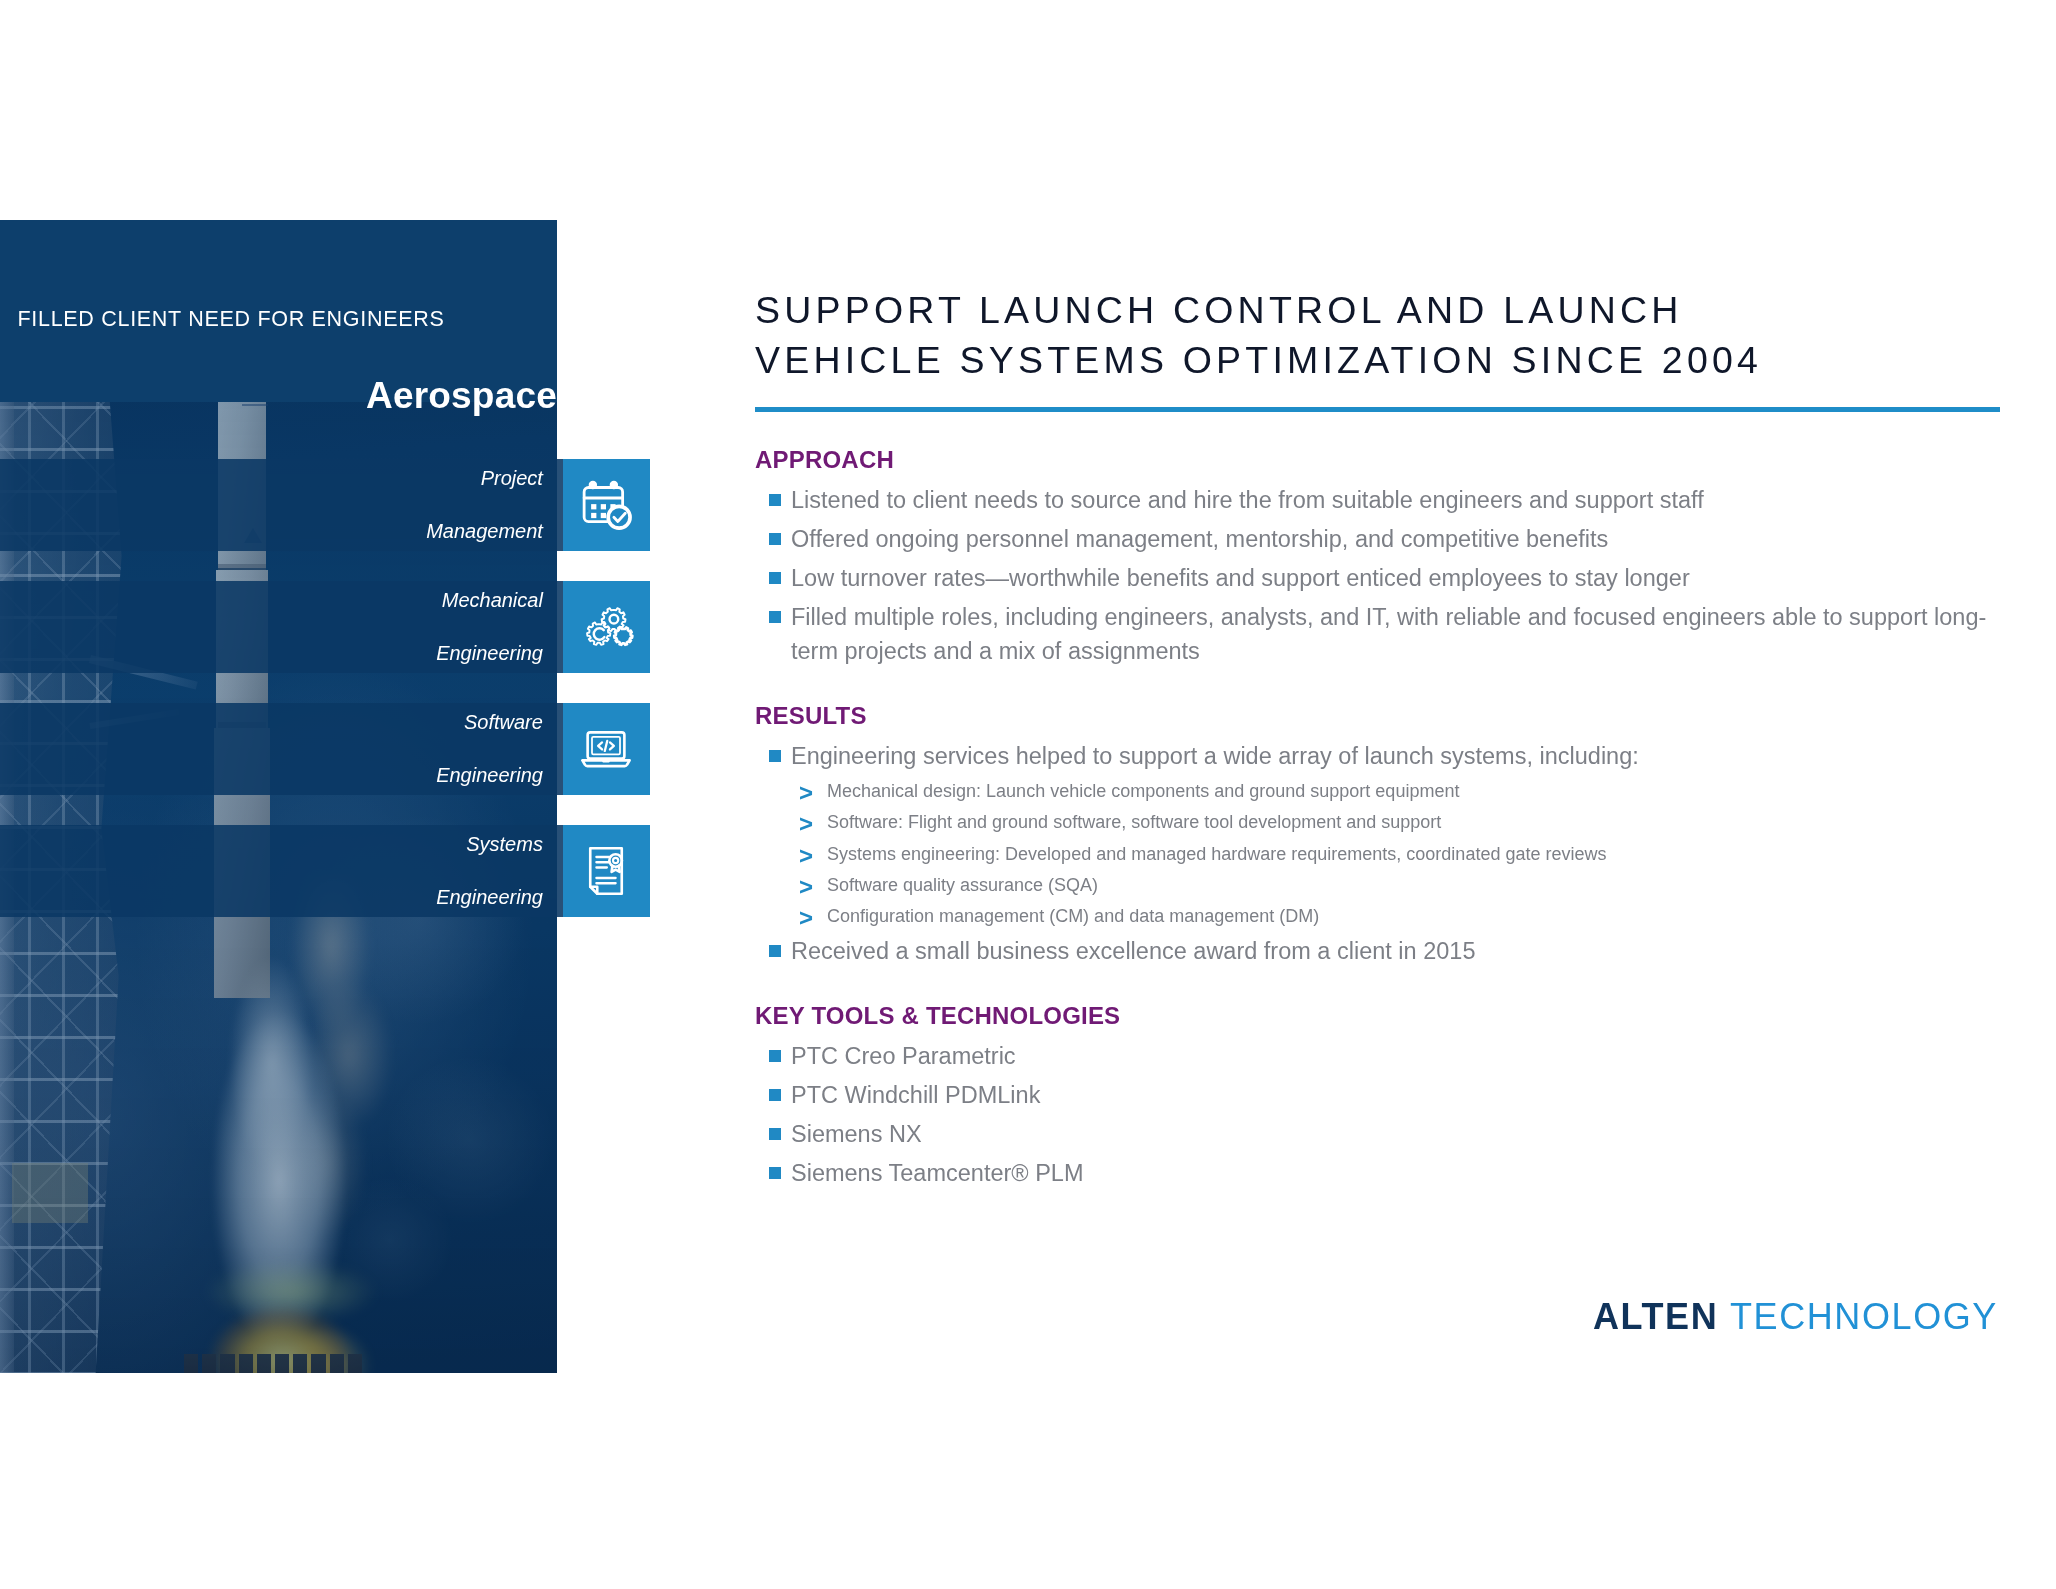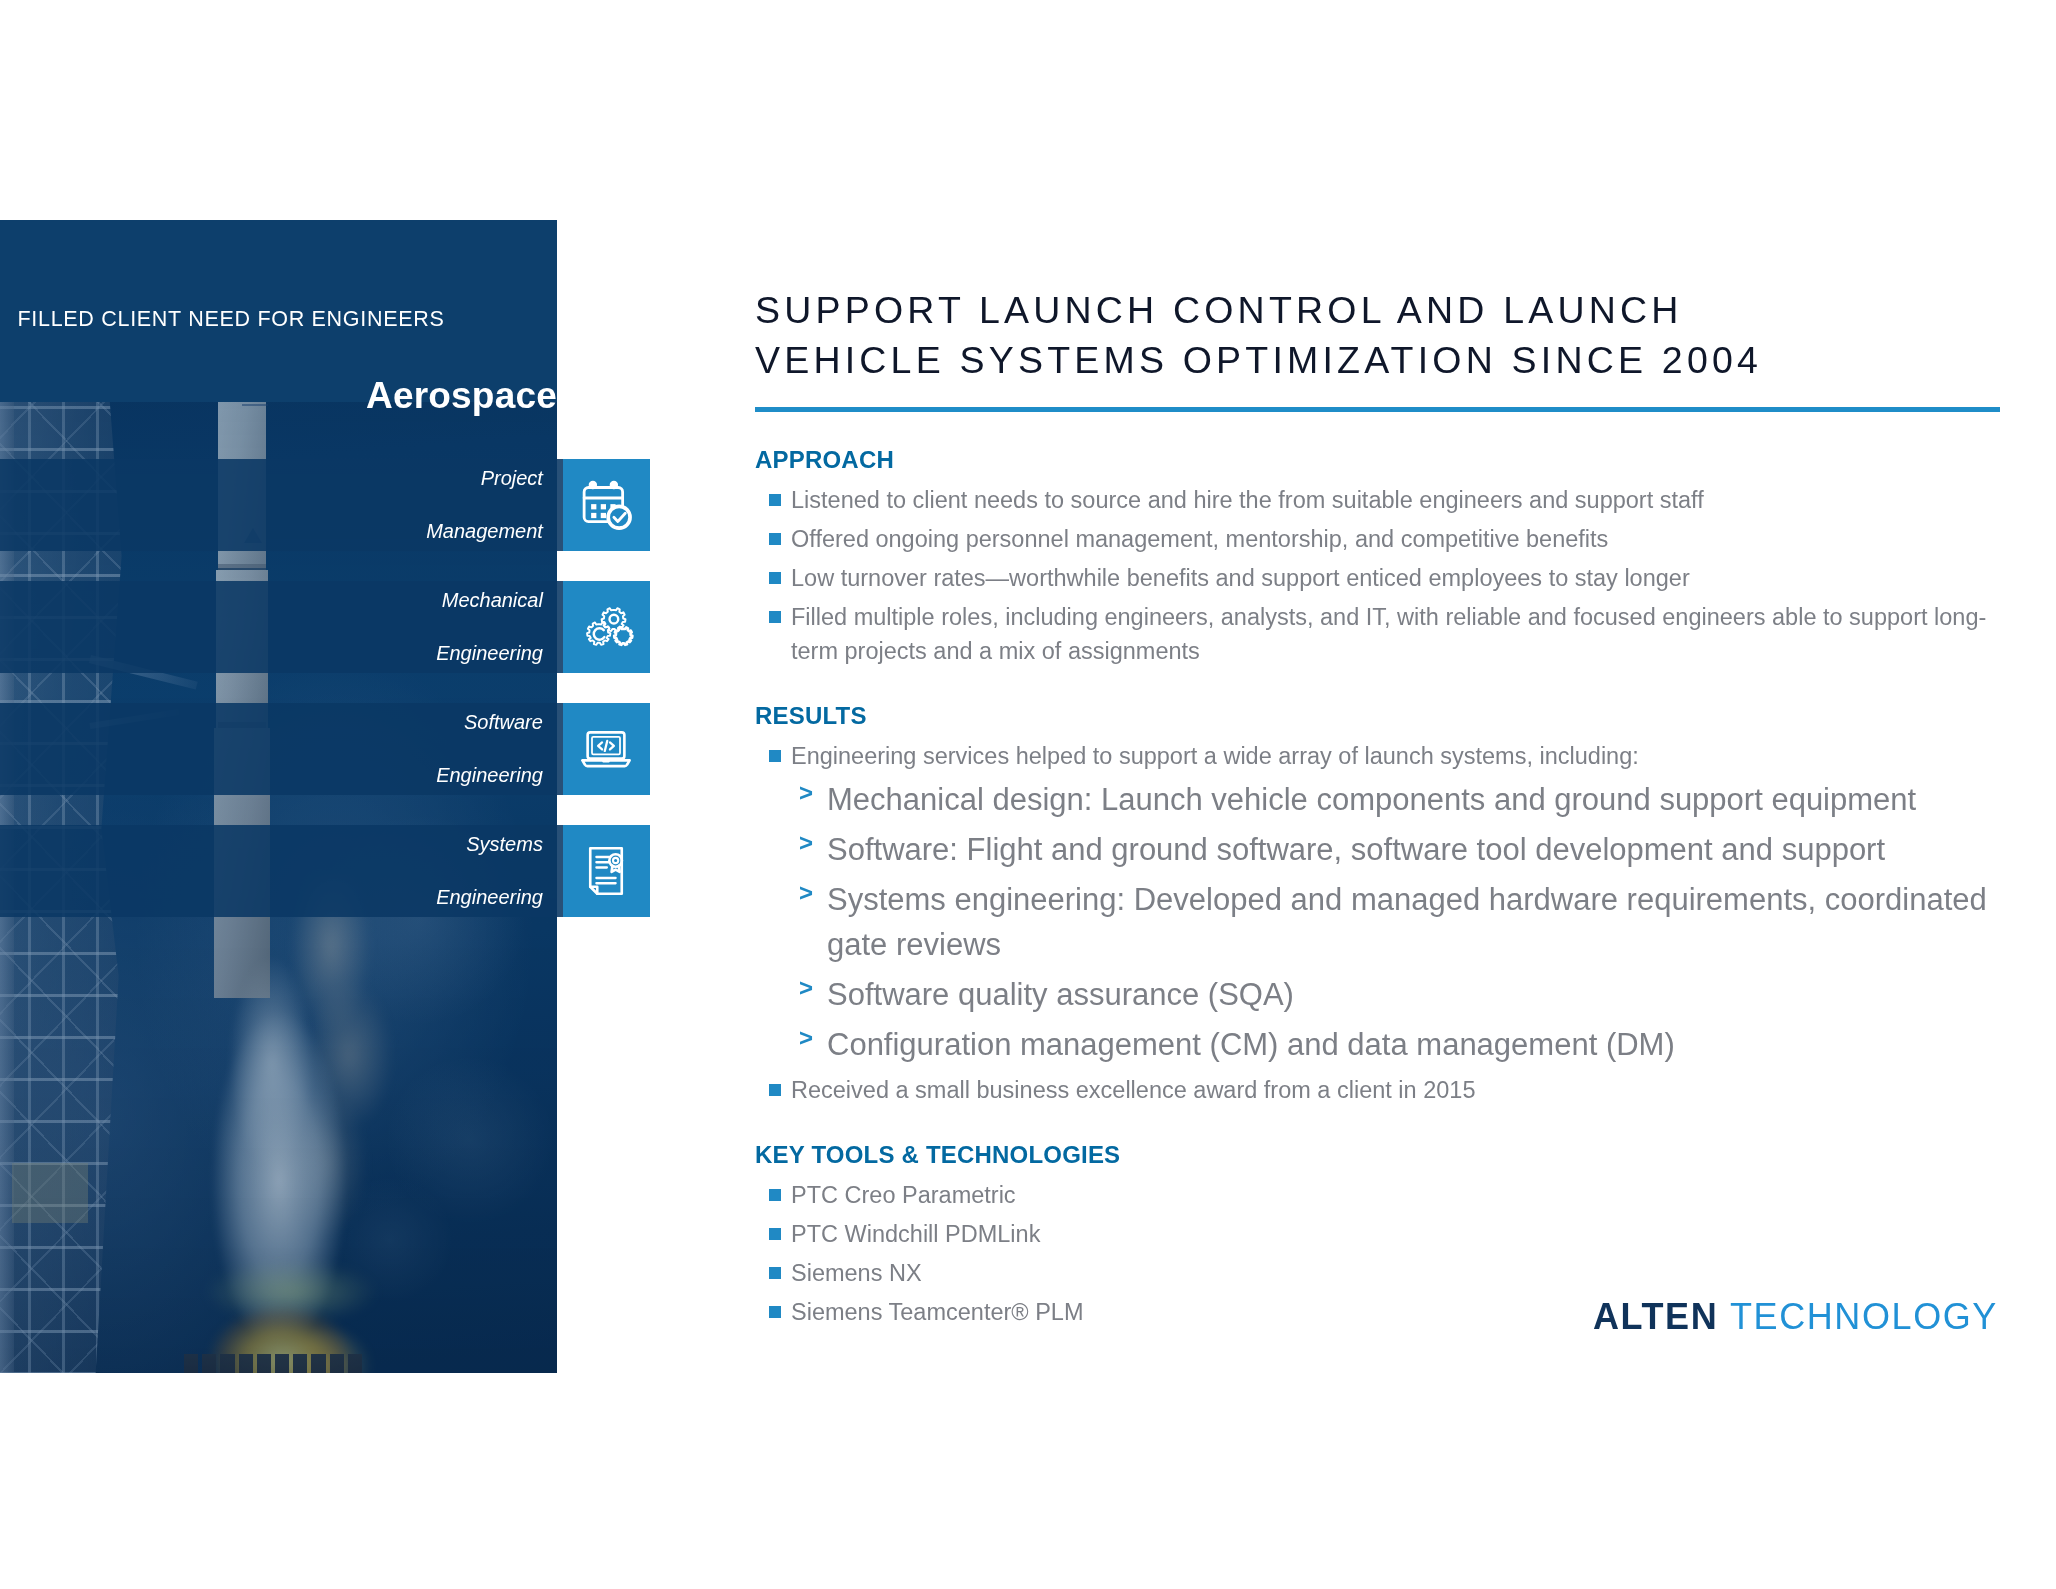--- a/index.html
+++ b/index.html
@@ -237,21 +237,21 @@
     white-space:pre-line;
   }
   .title-rule{
     margin-top:22px;
     width:1245px; height:5px;
     background:#1f8dc8;
   }
 
   .section{ margin-top:34px; }
   .section-title{
-    color:#0369a1;
+    color:#701a75;
     font-size:24px;
     font-weight:bold;
     letter-spacing:.2px;
     margin-bottom:9px;
   }
   ul.bullets{ list-style:none; }
   li.bullet{
     position:relative;
     padding-left:36px;
     color:#7c7f86;
@@ -263,21 +263,21 @@
     content:"";
     position:absolute;
     left:14px; top:11px;
     width:12px; height:12px;
     background:#2089c4;
   }
   li.sub{
     position:relative;
     padding-left:72px;
     color:#7c7f86;
-    font-size:31px;
+    font-size:18px;
     line-height:1.45;
     margin-bottom:5px;
   }
   li.sub::before{
     content:">";
     position:absolute;
     left:44px; top:-2px;
     color:#2089c4;
     font-size:24px;
     font-weight:bold;

